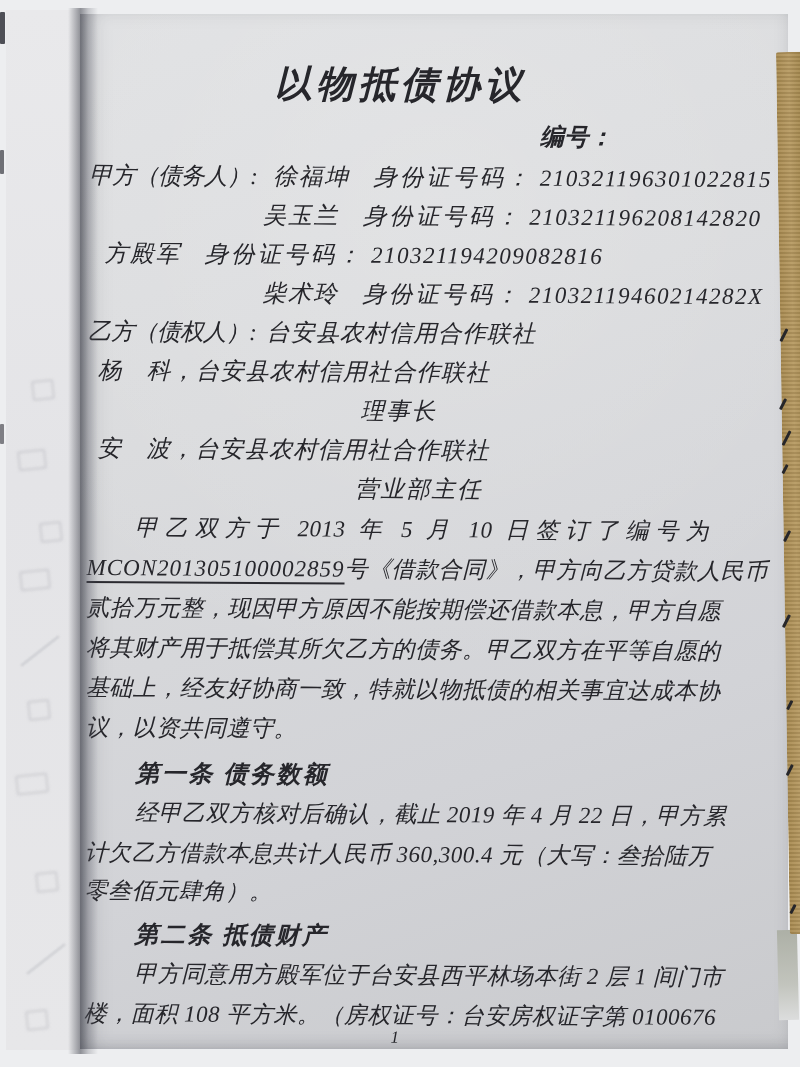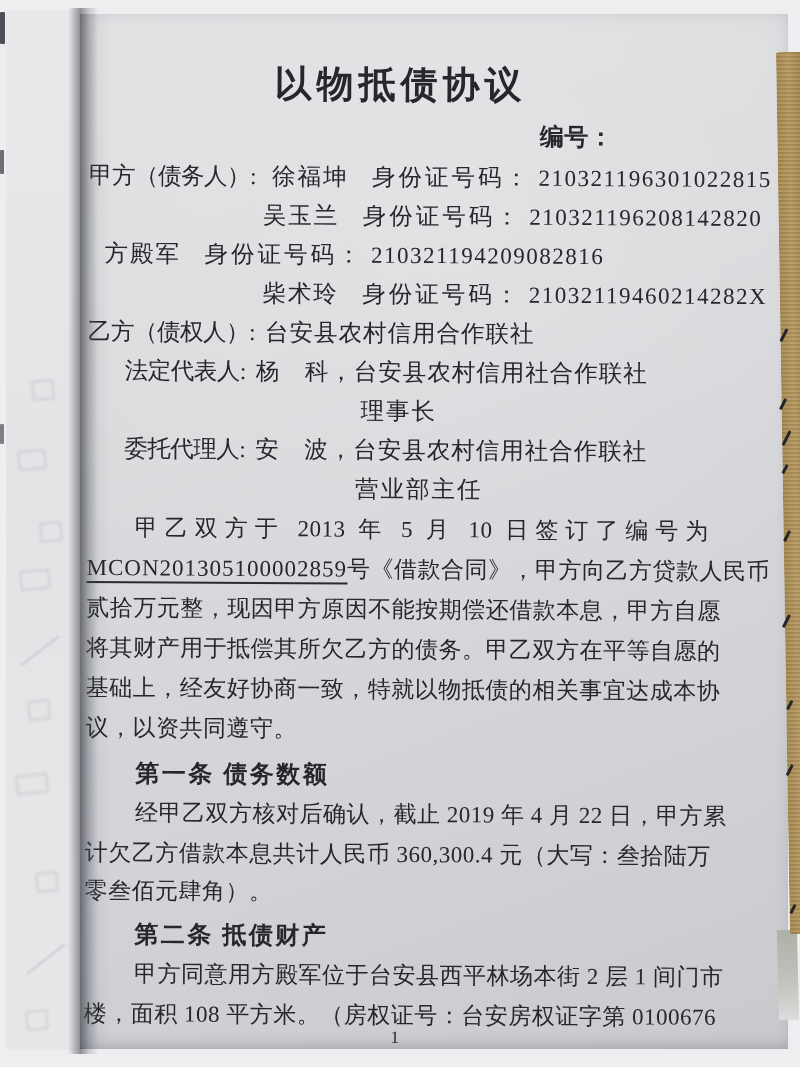--- a/index.html
+++ b/index.html
@@ -2,21 +2,21 @@
 <html><head>
 <meta charset="utf-8">
 <style>
   html,body{margin:0;padding:0;}
   body{
     width:800px;height:1067px;position:relative;overflow:hidden;
     background:#edeef0;
     font-family:"Liberation Serif","DejaVu Serif",serif;
     color:#26262b;
   }
-  .photo{position:absolute;inset:0;}
+  .photo{position:absolute;inset:0;font-style:italic;}
   
   .under-page{
     position:absolute;left:6px;top:10px;width:74px;height:1040px;
     background:linear-gradient(180deg,#e9e9eb 0%,#e4e4e7 45%,#e7e7e9 100%);
     z-index:1;
   }
   .bleed{
     position:absolute;border:2px solid rgba(118,120,132,.22);
     width:18px;height:16px;border-radius:2px;filter:blur(1.4px);
     transform:scaleX(-1) rotate(6deg);
@@ -147,26 +147,24 @@
         <span class="pid-label">身份证号码</span>
         <span>：</span>
         <span class="pid-num">21032119460214282X</span>
       </div>
 
       <div class="prow">
         <span class="plabel">乙方（债权人）:</span>
         <span class="pvalue">台安县农村信用合作联社</span>
       </div>
       <div class="prow">
-        <span class="plabel">法定代表人:</span>
         <span class="pvalue">杨　科，台安县农村信用社合作联社</span>
       </div>
       <div class="sub-line">理事长</div>
       <div class="prow">
-        <span class="plabel">委托代理人:</span>
         <span class="pvalue">安　波，台安县农村信用社合作联社</span>
       </div>
       <div class="sub-line2">营业部主任</div>
 
       <div class="para">
         <div class="bline jline">甲乙双方于 2013 年 5 月 10 日签订了编号为</div>
         <div class="bline"><span class="contract-no">MCON201305100002859</span><span>号《借款合同》，甲方向乙方贷款人民币</span></div>
         <div class="bline">贰拾万元整，现因甲方原因不能按期偿还借款本息，甲方自愿</div>
         <div class="bline">将其财产用于抵偿其所欠乙方的债务。甲乙双方在平等自愿的</div>
         <div class="bline">基础上，经友好协商一致，特就以物抵债的相关事宜达成本协</div>

